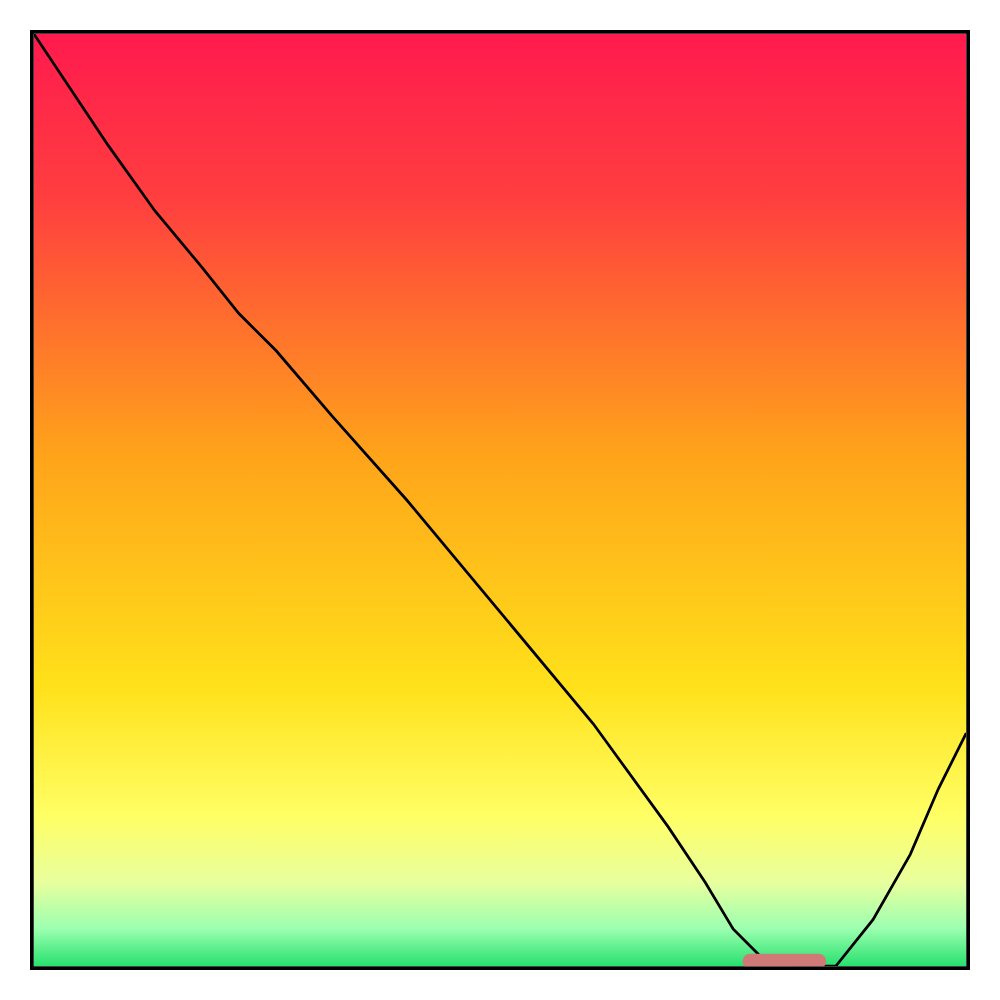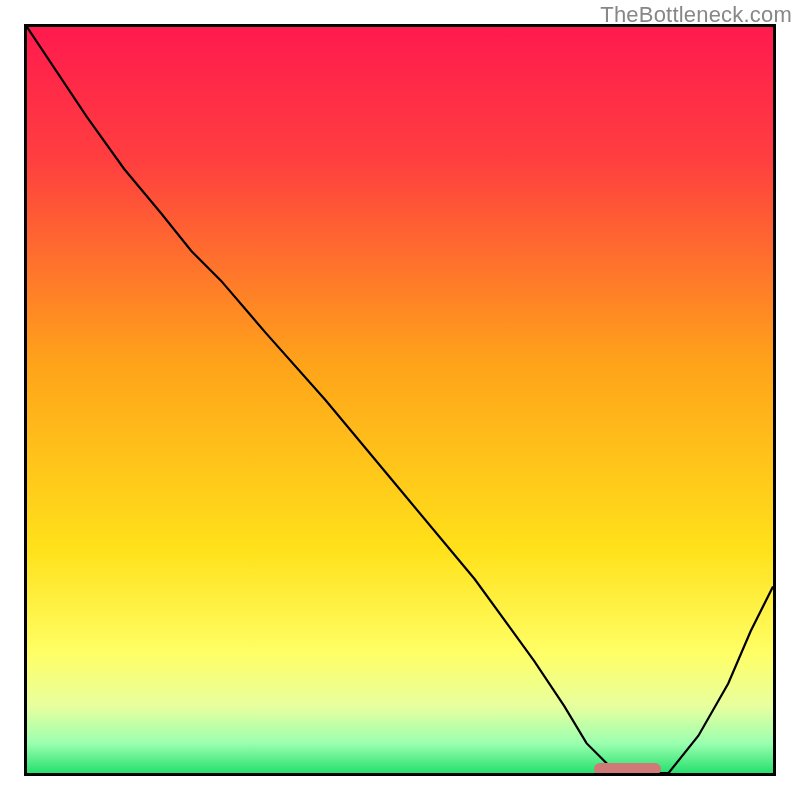--- a/index.html
+++ b/index.html
@@ -45,21 +45,20 @@
   }
   .marker {
     position: absolute;
     border-radius: 6px;
   }
 </style>
 </head>
 <body>
 
 <div class="chart-wrap">
-  <div class="watermark">TheBottleneck.com</div>
 
   <div class="plot-area">
 
     <svg class="gradient-bg" viewBox="0 0 100 100" preserveAspectRatio="none">
       <defs>
         <linearGradient id="bg-grad" x1="0" y1="0" x2="0" y2="1">
         <stop offset="0%" stop-color="#ff1a4e"></stop>
             <stop offset="18%" stop-color="#ff3f3f"></stop>
             <stop offset="45%" stop-color="#ffa31a"></stop>
             <stop offset="70%" stop-color="#ffe11a"></stop>

